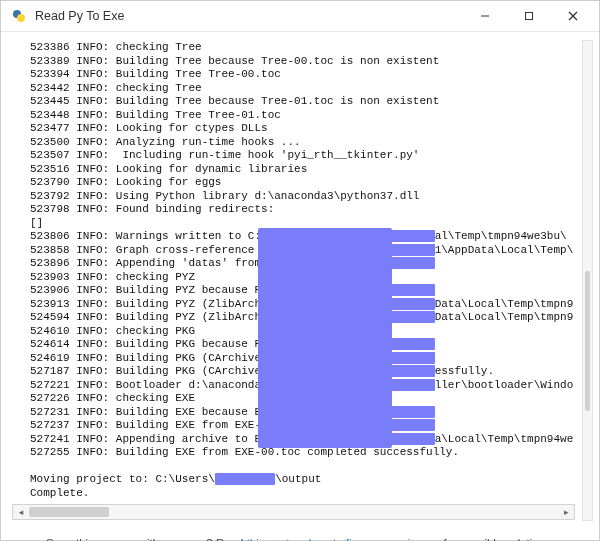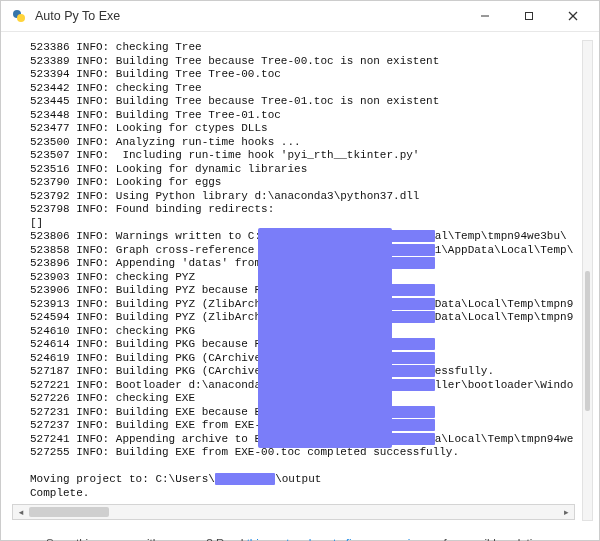--- a/index.html
+++ b/index.html
@@ -103,21 +103,21 @@
 <body>
 
 <div class="window">
   <div class="titlebar">
     <span class="app-icon">
       <svg viewBox="0 0 16 16">
           <circle cx="6" cy="6" r="4" fill="#3776ab"></circle>
           <circle cx="10" cy="10" r="4" fill="#ffd43b"></circle>
         </svg>
     </span>
-    <span class="title">Auto Py To Exe</span>
+    <span class="title">Read Py To Exe</span>
     <div class="winbtns">
       <div class="winbtn">
           <svg viewBox="0 0 10 10">
             <line x1="1" y1="5" x2="9" y2="5" stroke="#333" stroke-width="1"></line>
           </svg>
         </div>
       <div class="winbtn">
           <svg viewBox="0 0 10 10">
             <rect x="1.5" y="1.5" width="7" height="7" fill="none" stroke="#333" stroke-width="1"></rect>
           </svg>

